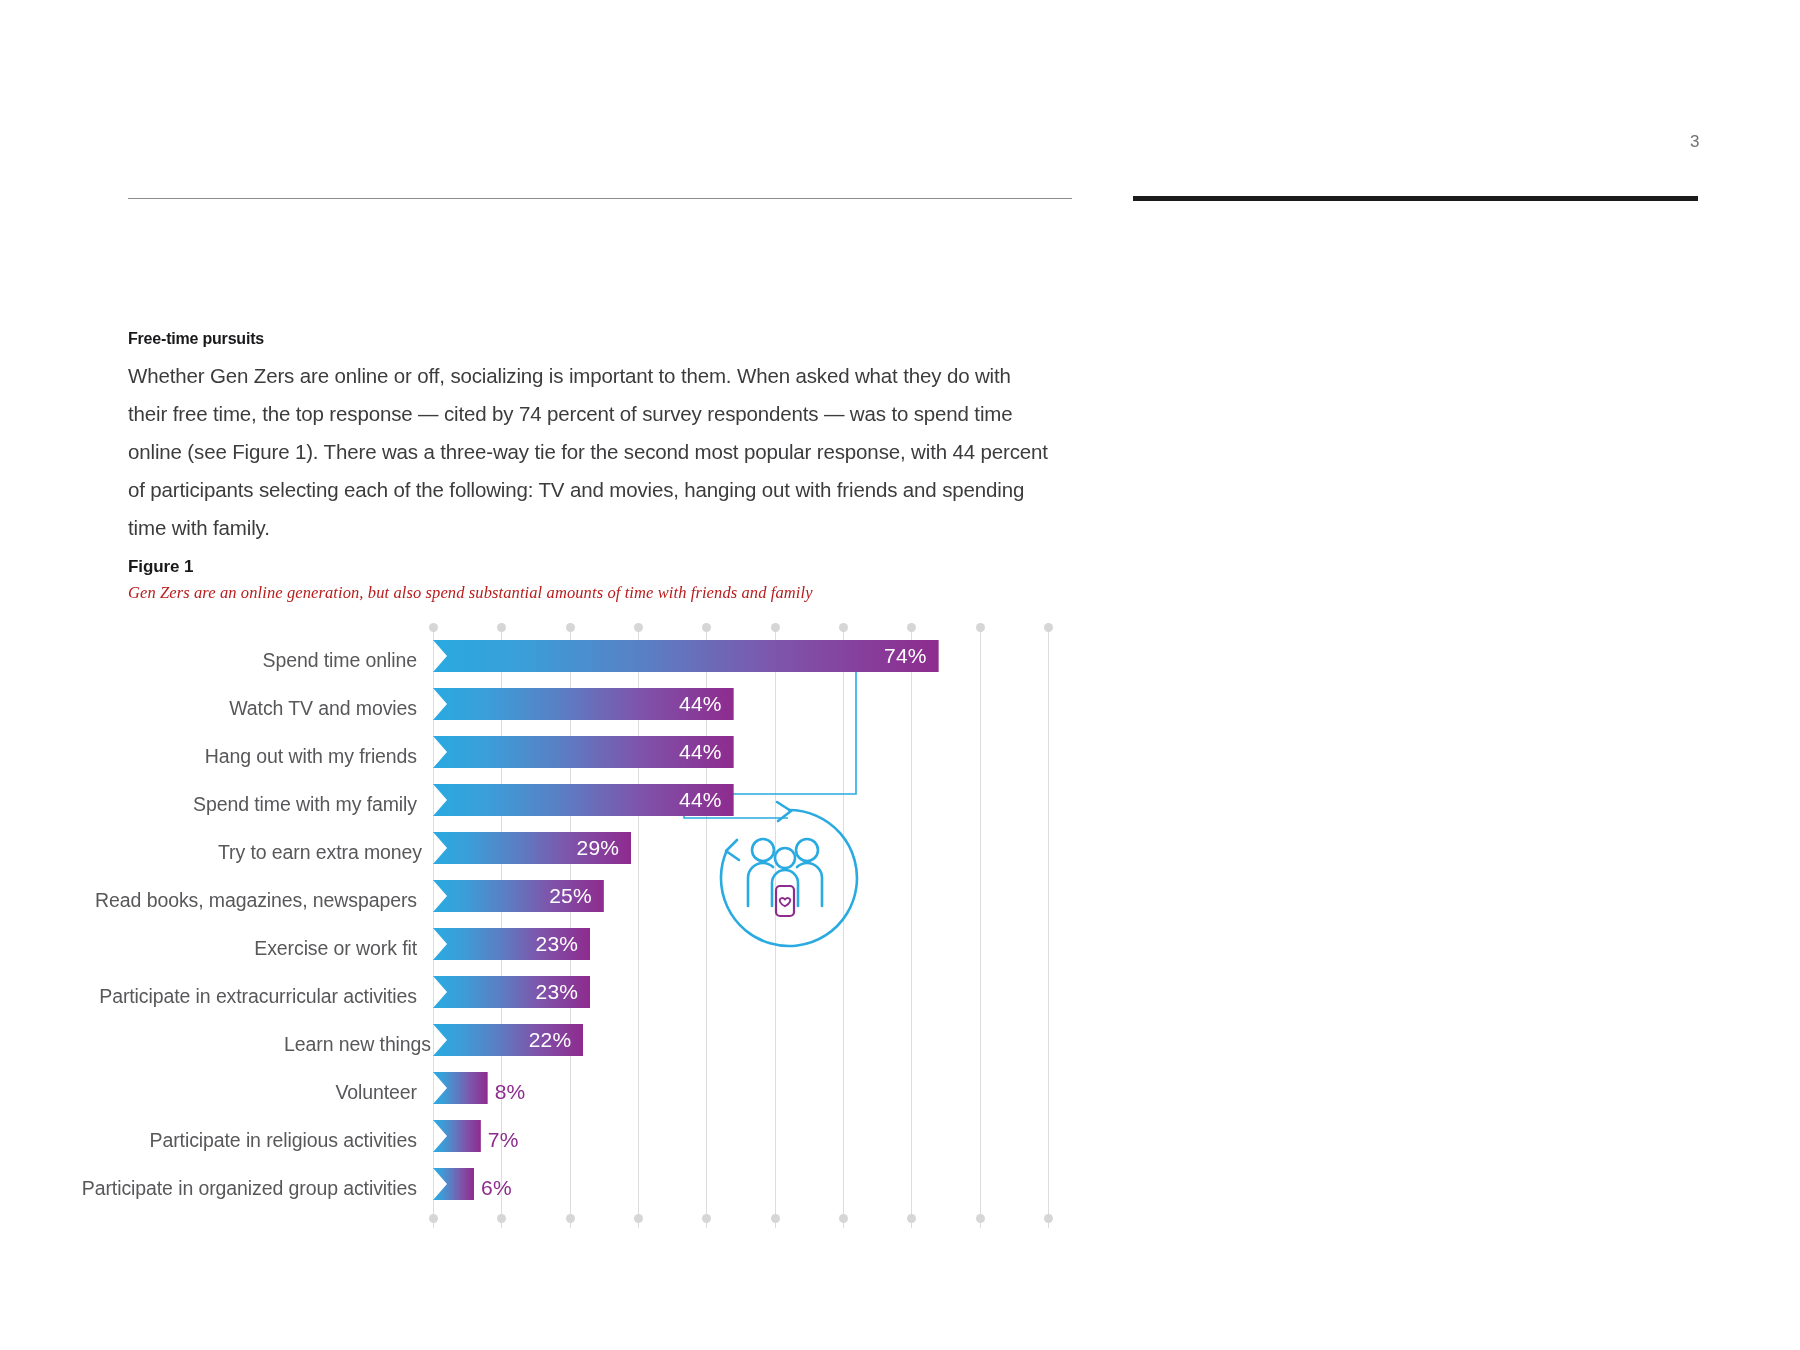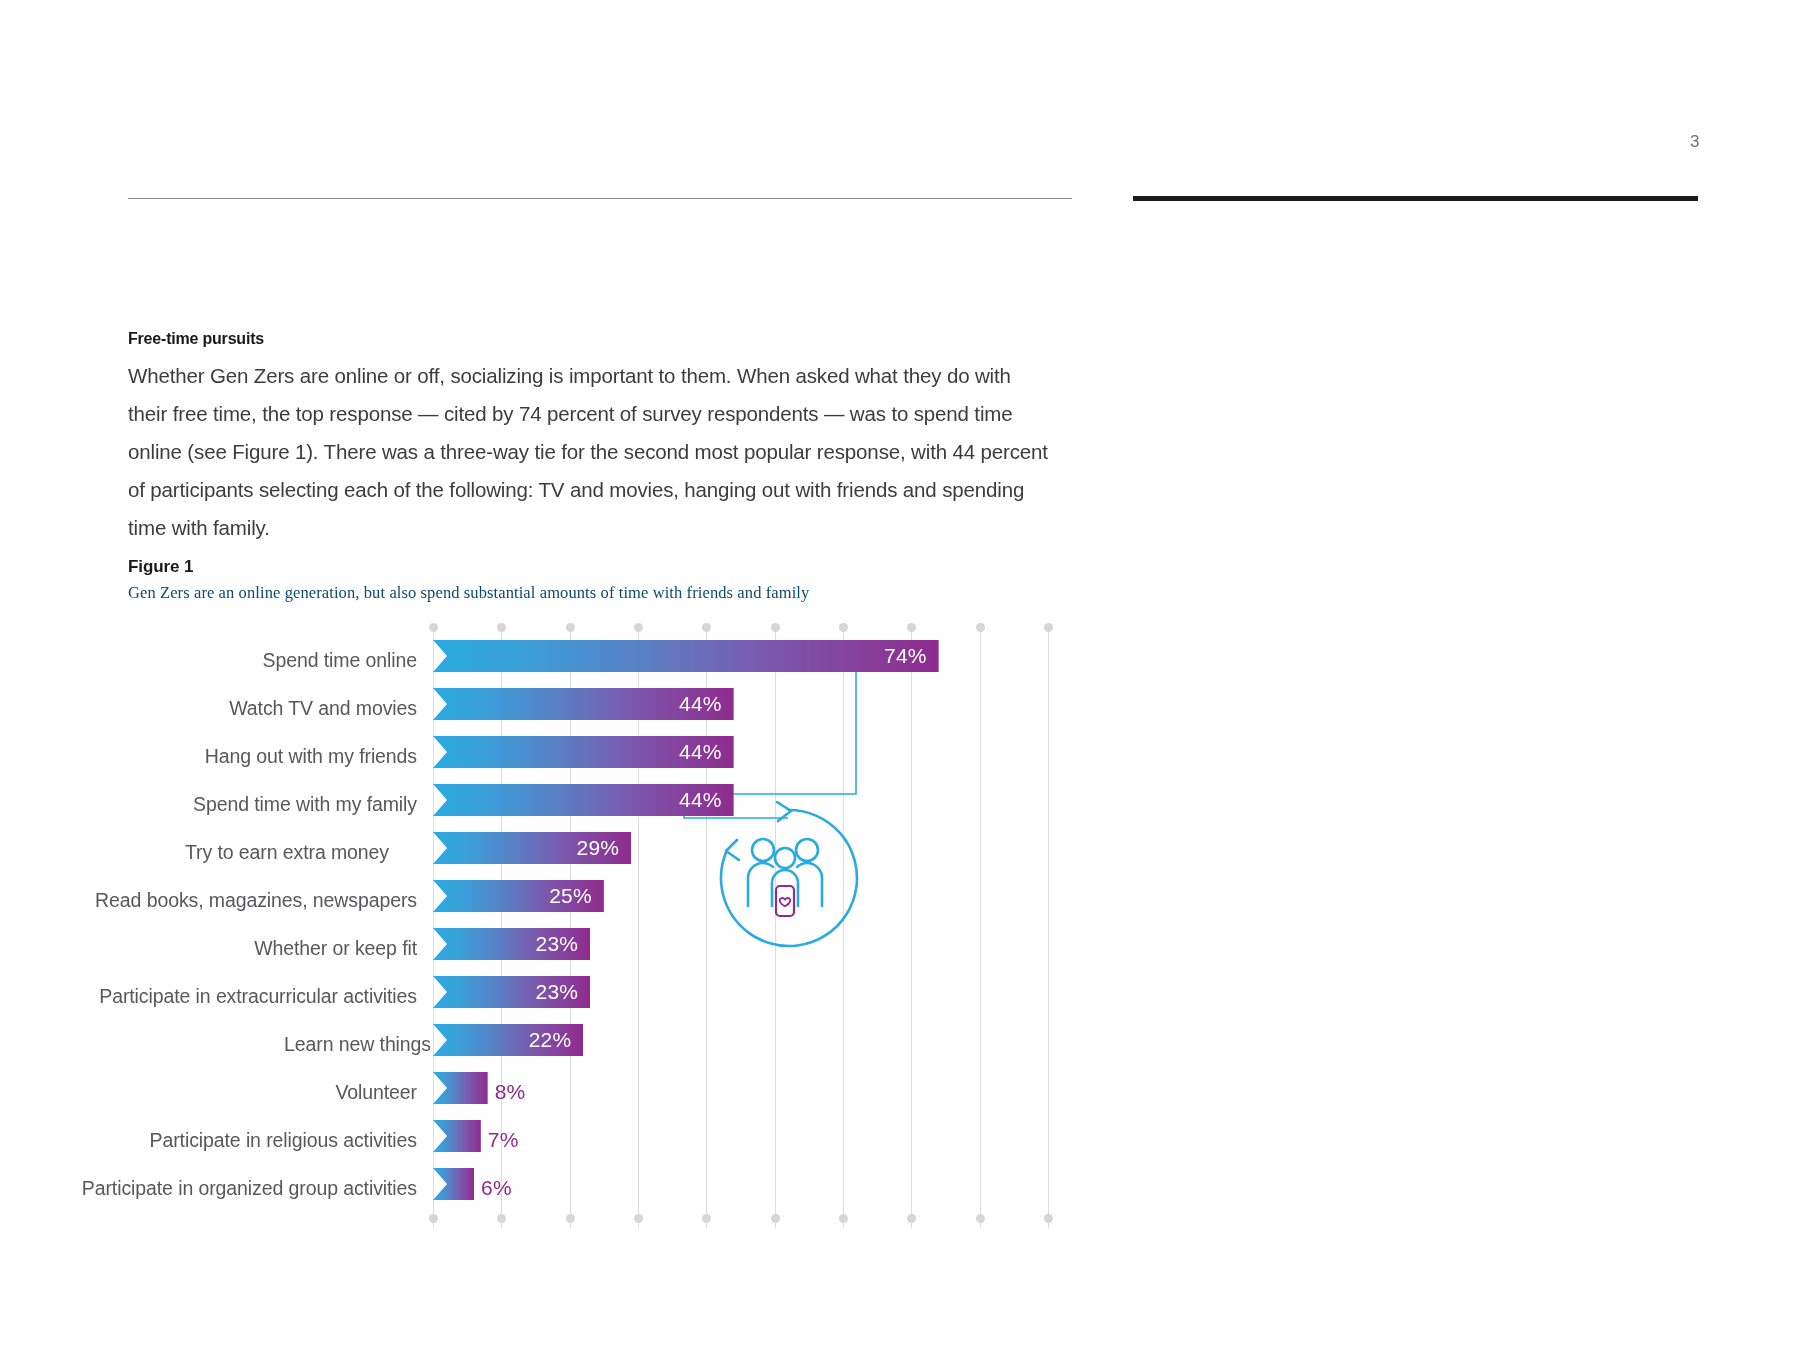--- a/index.html
+++ b/index.html
@@ -40,22 +40,22 @@
     font-weight:300;letter-spacing:-0.15px;margin:0;
     max-width:920px;
   }
 
   .fig-label{
     position:absolute;left:128px;top:557px;
     font-size:17px;font-weight:bold;color:#19191b;letter-spacing:-0.1px;
   }
   .fig-sub{
     position:absolute;left:128px;top:583px;
-    font-size:16.5px;color:#0c4a6e;
-    font-family:"Liberation Serif", serif;
+    font-size:16.5px;color:#b91c1c;
+    font-family:"Liberation Serif", serif;font-style:italic;
     letter-spacing:0.1px;
   }
   .fig-question{
     position:absolute;left:128px;top:1243px;
     font-size:15.5px;color:#3c3c3e;
     font-family:"Liberation Serif", serif;font-style:italic;
     letter-spacing:0.1px;
   }
 
   
@@ -219,37 +219,37 @@
         </div>
         <div class="row">
           <div class="row-label" style="right: 635px;">Spend time with my family</div>
           <div class="bar-wrap" style="left: 305px; width: 300.667px;">
             <div class="bar">
               <span class="bar-value">44%</span>
             </div>
           </div>
         </div>
         <div class="row">
-          <div class="row-label" style="right: 663px;">Try to earn extra money</div>
+          <div class="row-label" style="right: 630px;">Try to earn extra money</div>
           <div class="bar-wrap" style="left: 305px; width: 198.167px;">
             <div class="bar">
               <span class="bar-value">29%</span>
             </div>
           </div>
         </div>
         <div class="row">
           <div class="row-label" style="right: 635px;">Read books, magazines, newspapers</div>
           <div class="bar-wrap" style="left: 305px; width: 170.833px;">
             <div class="bar">
               <span class="bar-value">25%</span>
             </div>
           </div>
         </div>
         <div class="row">
-          <div class="row-label" style="right: 635px;">Whether or keep fit</div>
+          <div class="row-label" style="right: 635px;">Exercise or work fit</div>
           <div class="bar-wrap" style="left: 305px; width: 157.167px;">
             <div class="bar">
               <span class="bar-value">23%</span>
             </div>
           </div>
         </div>
         <div class="row">
           <div class="row-label" style="right: 635px;">Participate in extracurricular activities</div>
           <div class="bar-wrap" style="left: 305px; width: 157.167px;">
             <div class="bar">

